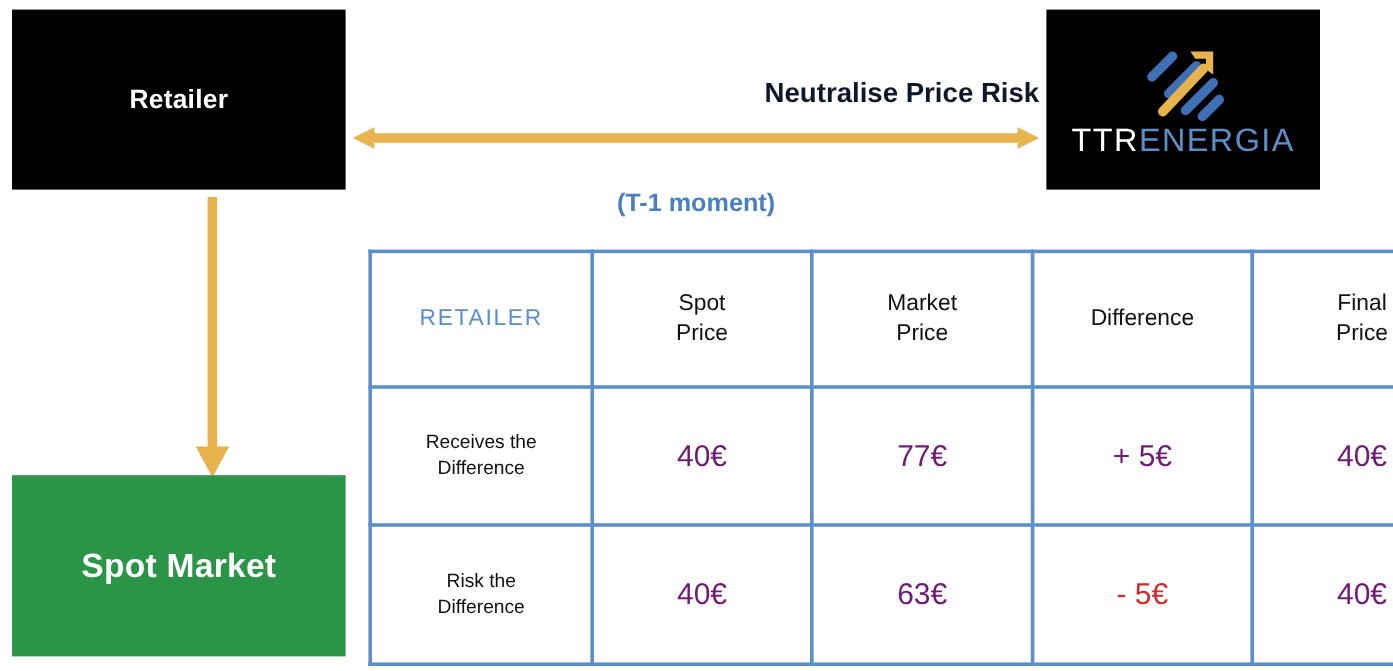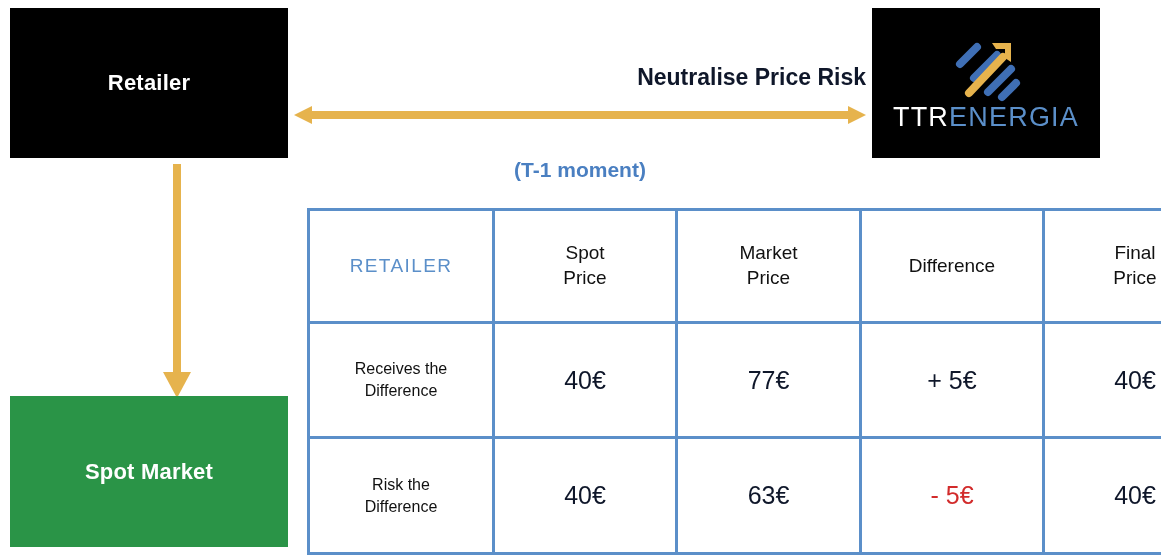--- a/index.html
+++ b/index.html
@@ -51,21 +51,21 @@
     background: #000000;
   }
 
   #spot-box {
     left: 10px;
     top: 396px;
     width: 278px;
     height: 151px;
     background: #2a9447;
   }
-  #spot-box .box-label { font-size: 22px; }
+  #spot-box .box-label { font-size: 28px; }
 
   
   .logo-wrap {
     display: flex;
     flex-direction: column;
     align-items: center;
     justify-content: center;
     gap: 2px;
   }
   .logo-mark { width: 72px; height: 66px; display: block; }
@@ -164,21 +164,21 @@
     line-height: 1.3;
   }
   .rowlabel {
     color: #111111;
     font-size: 16px;
     line-height: 1.35;
     text-align: left;
     padding-left: 18px;
   }
   .val {
-    color: #0f172a;
+    color: #701a75;
     font-size: 25px;
   }
   .val.neg { color: #d22b2b; }
 </style>
 </head>
 <body>
 
 <div id="stage">
 
   <div id="retailer-box" class="box">

